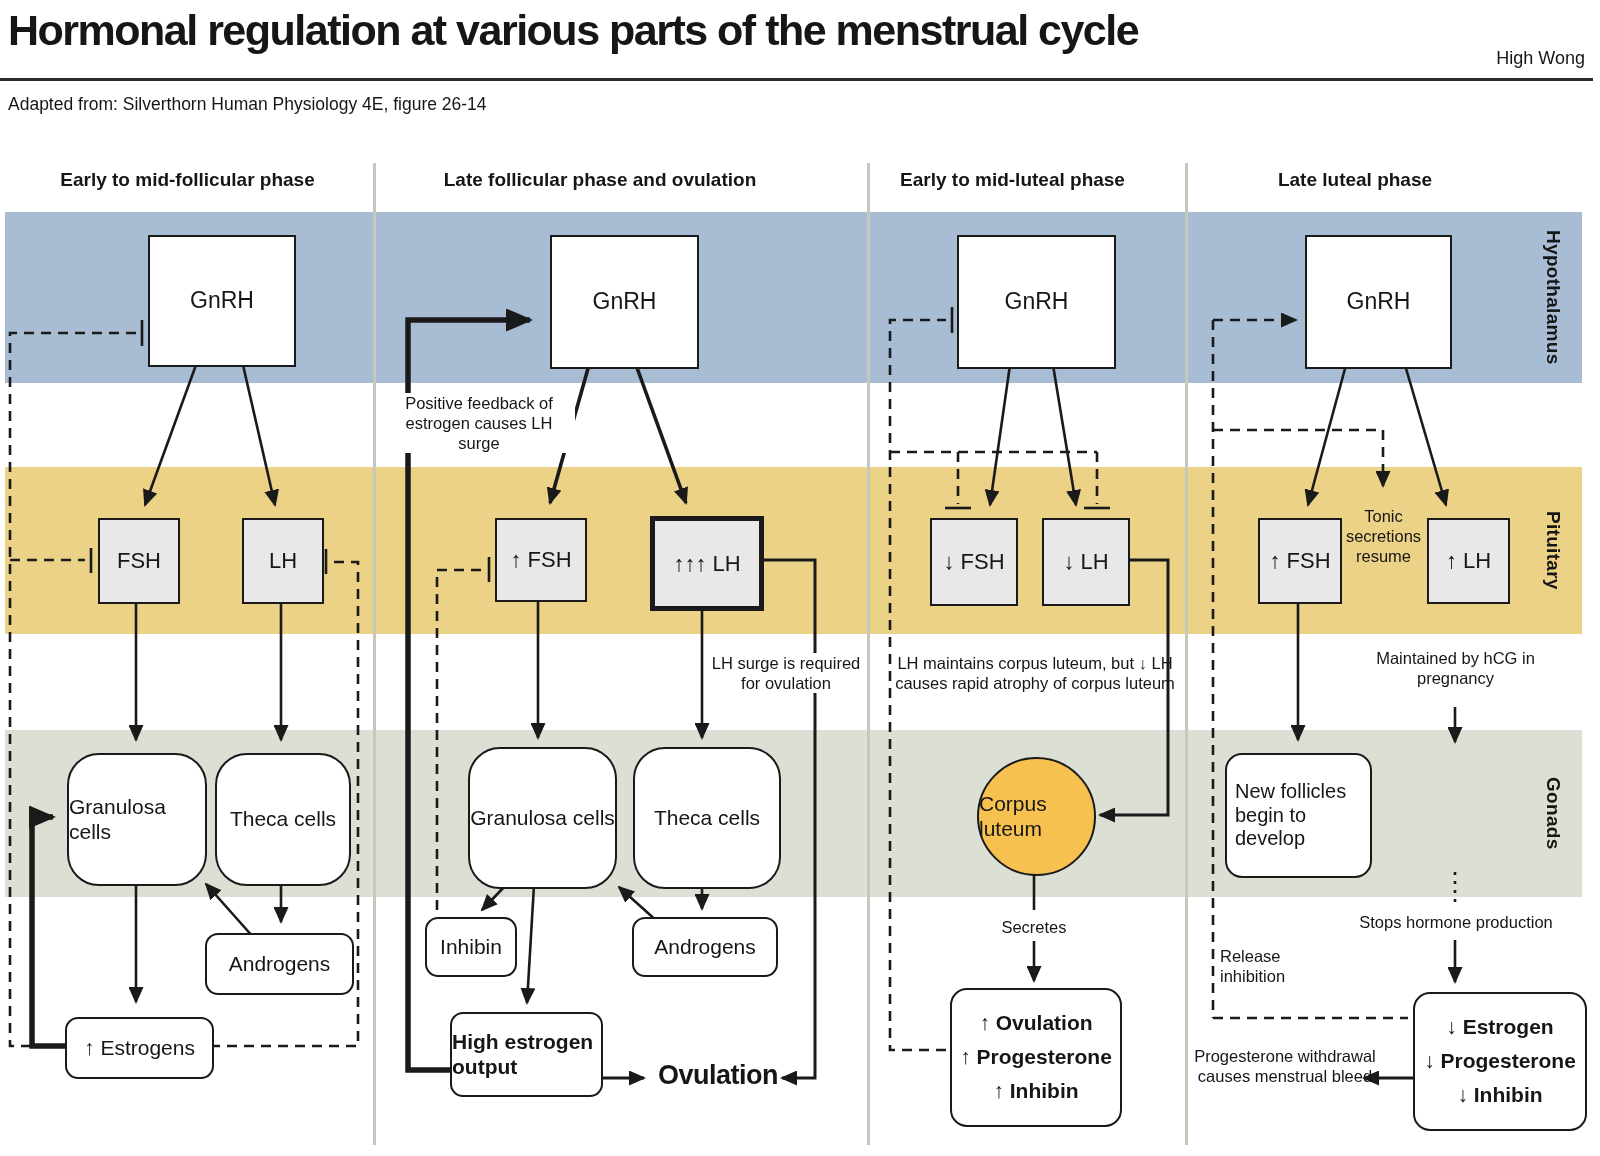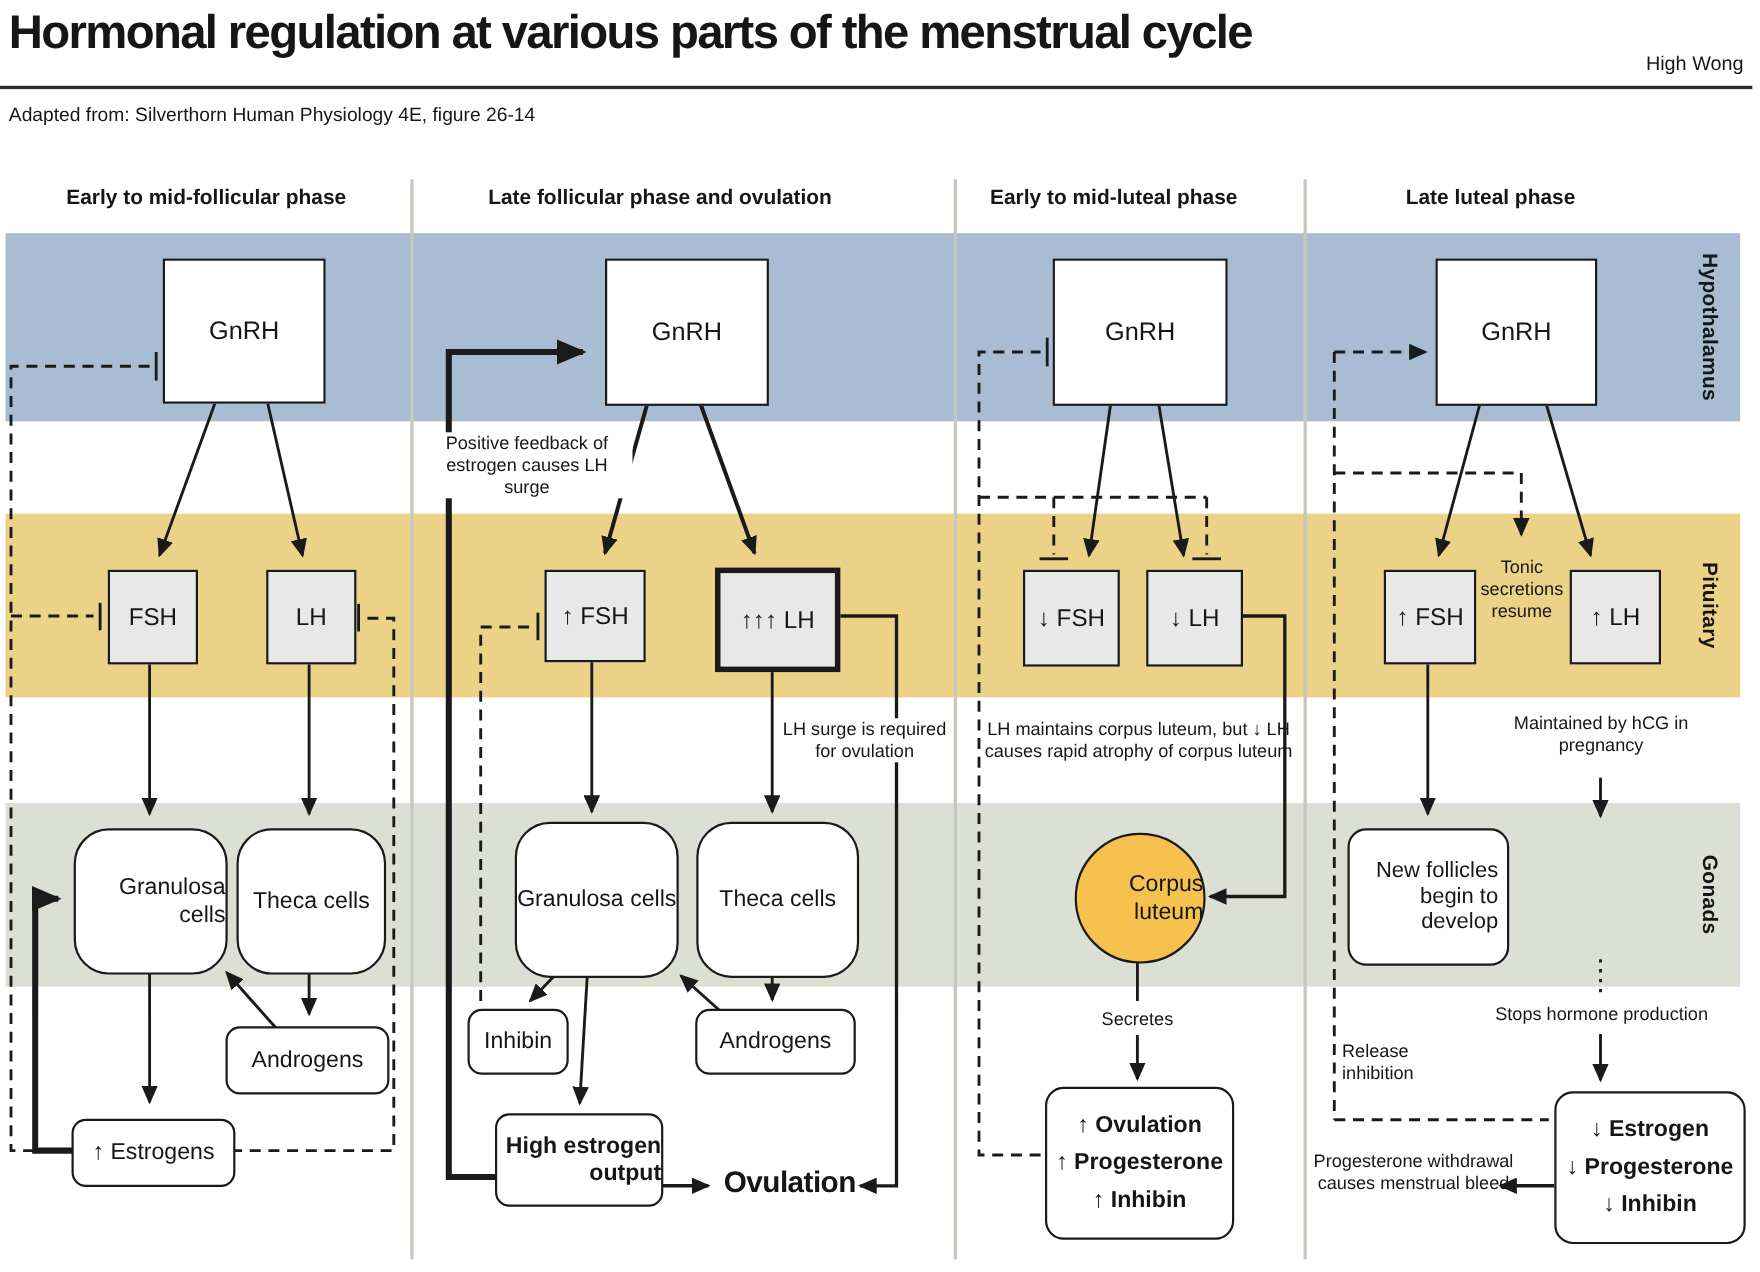--- a/index.html
+++ b/index.html
@@ -8,21 +8,21 @@
   .band{position:absolute;left:5px;width:1577px;z-index:0;}
   .band-label{position:absolute;left:1528px;width:50px;z-index:2;display:flex;align-items:center;justify-content:center;
               writing-mode:vertical-rl;font-weight:bold;font-size:19px;letter-spacing:.3px;}
   .sep{position:absolute;top:163px;height:982px;width:3px;background:#c5c8bd;z-index:1;}
   .page-title{position:absolute;left:8px;top:6px;font-weight:bold;font-size:43px;letter-spacing:-1.5px;z-index:3;}
   .author{position:absolute;left:1420px;top:48px;width:165px;text-align:right;font-size:18px;z-index:3;}
   .rule{position:absolute;left:0;top:78px;width:1593px;height:3px;background:#2b2b2b;z-index:3;}
   .subtitle{position:absolute;left:8px;top:94px;font-size:17.5px;z-index:3;}
   .col-header{position:absolute;top:169px;text-align:center;font-weight:bold;font-size:19px;z-index:3;}
   svg.wires{position:absolute;left:0;top:0;z-index:5;}
-  .node{position:absolute;z-index:10;display:flex;align-items:center;justify-content:center;text-align:right;
+  .node{position:absolute;z-index:10;display:flex;align-items:center;justify-content:center;text-align:left;
         background:#fff;border:2.5px solid #1a1a1a;font-size:21px;line-height:1.18;}
   .sq{border-radius:0;}
   .gland{background:#e8e8e8;font-size:22px;}
   .cellbox{border-radius:32px;}
   .pill{border-radius:13px;}
   .bigpill{border-radius:17px;}
   .circle{border-radius:50%;background:#f6c14e;}
   .bold{font-weight:bold;}
   .note{position:absolute;z-index:11;font-size:16.5px;line-height:1.22;text-align:center;}
   .note.wbg{background:#fff;}

